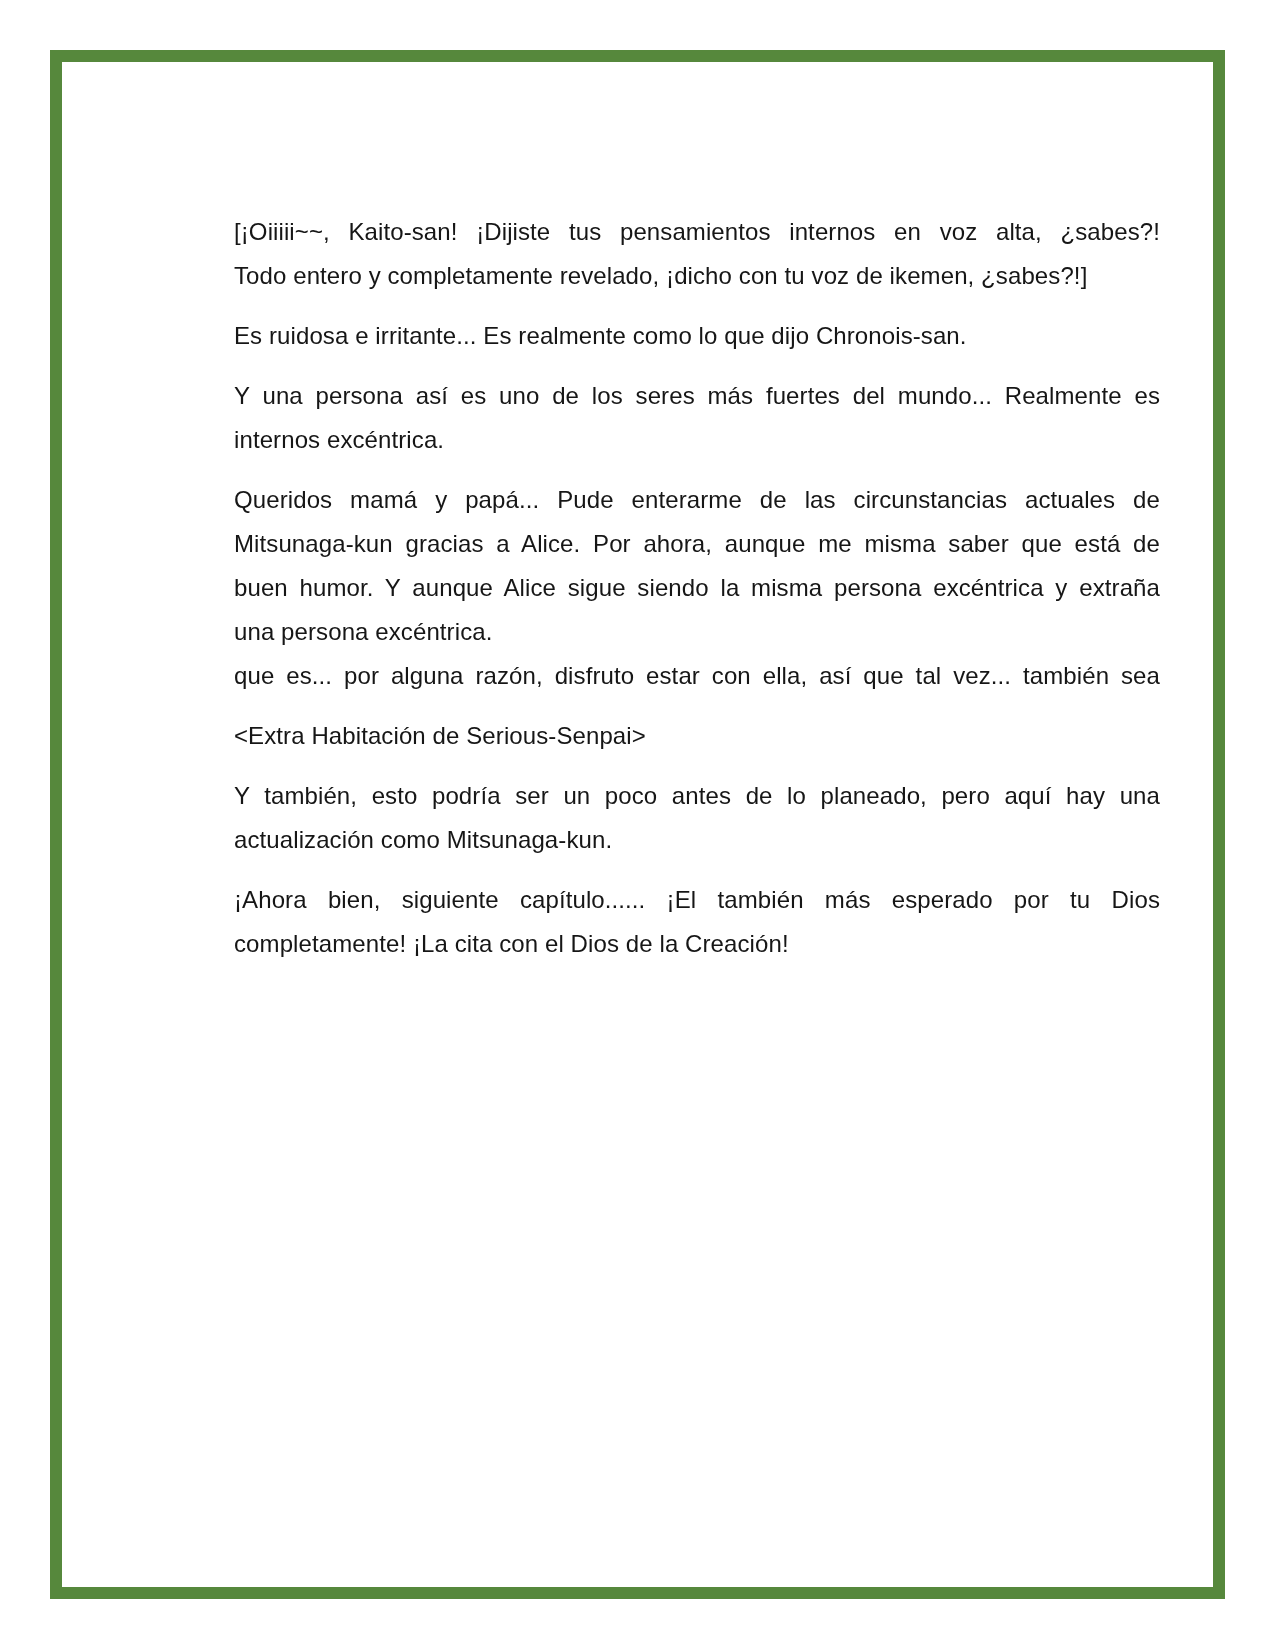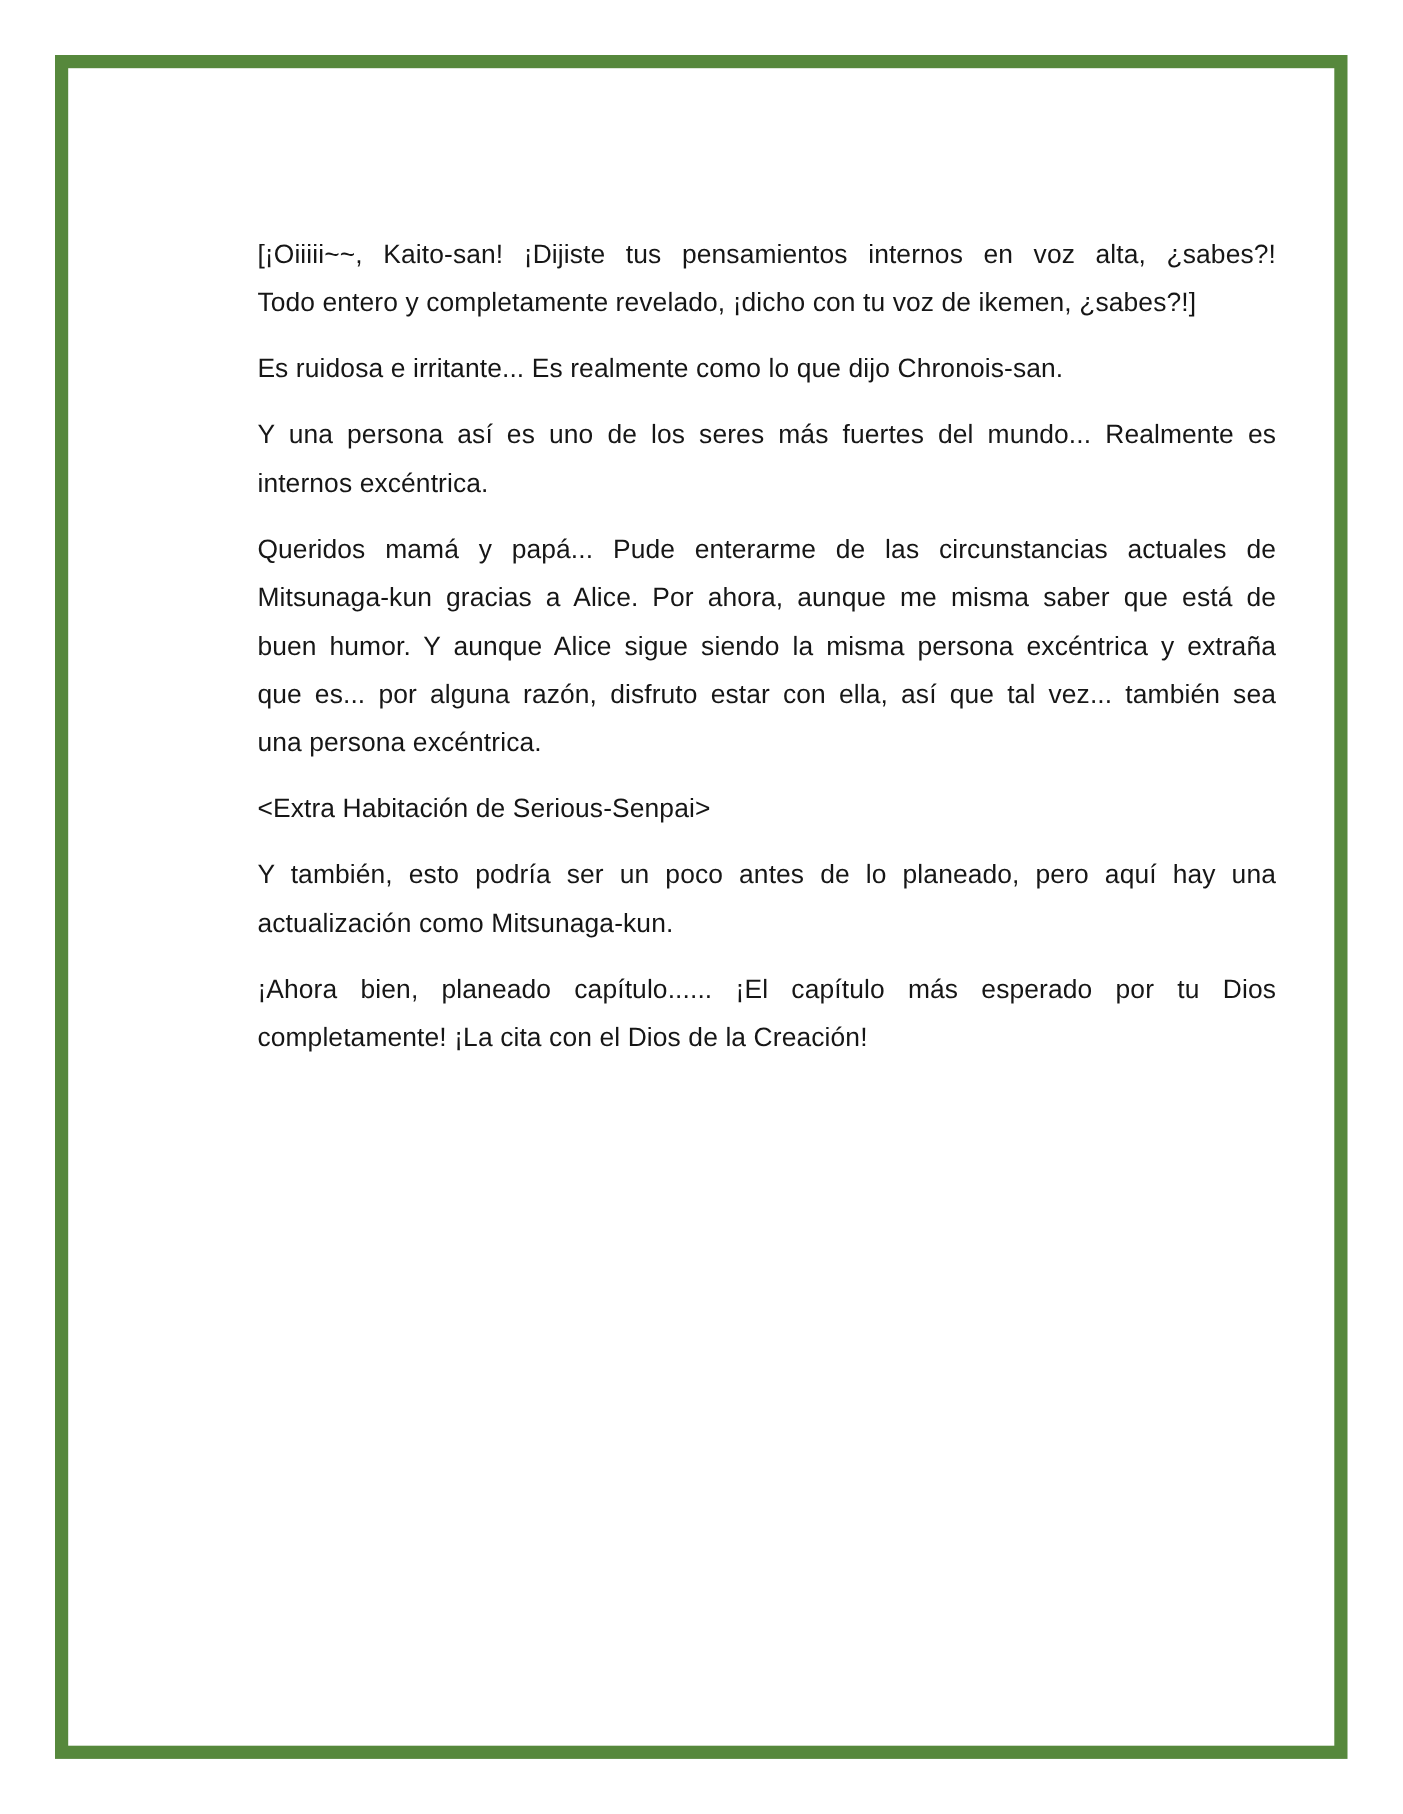--- a/index.html
+++ b/index.html
@@ -63,30 +63,30 @@
             <div class="line last">Es ruidosa e irritante... Es realmente como lo que dijo Chronois-san.</div>
           </div>
           <div class="paragraph">
             <div class="line">Y una persona así es uno de los seres más fuertes del mundo... Realmente es</div>
             <div class="line last">internos excéntrica.</div>
           </div>
           <div class="paragraph">
             <div class="line">Queridos mamá y papá... Pude enterarme de las circunstancias actuales de</div>
             <div class="line">Mitsunaga-kun gracias a Alice. Por ahora, aunque me misma saber que está de</div>
             <div class="line">buen humor. Y aunque Alice sigue siendo la misma persona excéntrica y extraña</div>
+            <div class="line last">una persona excéntrica.</div>
             <div class="line">que es... por alguna razón, disfruto estar con ella, así que tal vez... también sea</div>
-            <div class="line last">una persona excéntrica.</div>
           </div>
           <div class="paragraph">
             <div class="line last">&lt;Extra Habitación de Serious-Senpai&gt;</div>
           </div>
           <div class="paragraph">
             <div class="line">Y también, esto podría ser un poco antes de lo planeado, pero aquí hay una</div>
             <div class="line last">actualización como Mitsunaga-kun.</div>
           </div>
           <div class="paragraph">
-            <div class="line">¡Ahora bien, planeado capítulo...... ¡El capítulo más esperado por tu Dios</div>
+            <div class="line">¡Ahora bien, siguiente capítulo...... ¡El también más esperado por tu Dios</div>
             <div class="line last">completamente! ¡La cita con el Dios de la Creación!</div>
           </div>
         </div>
     </div>
   </div>
 </div>
 
 </body></html>

